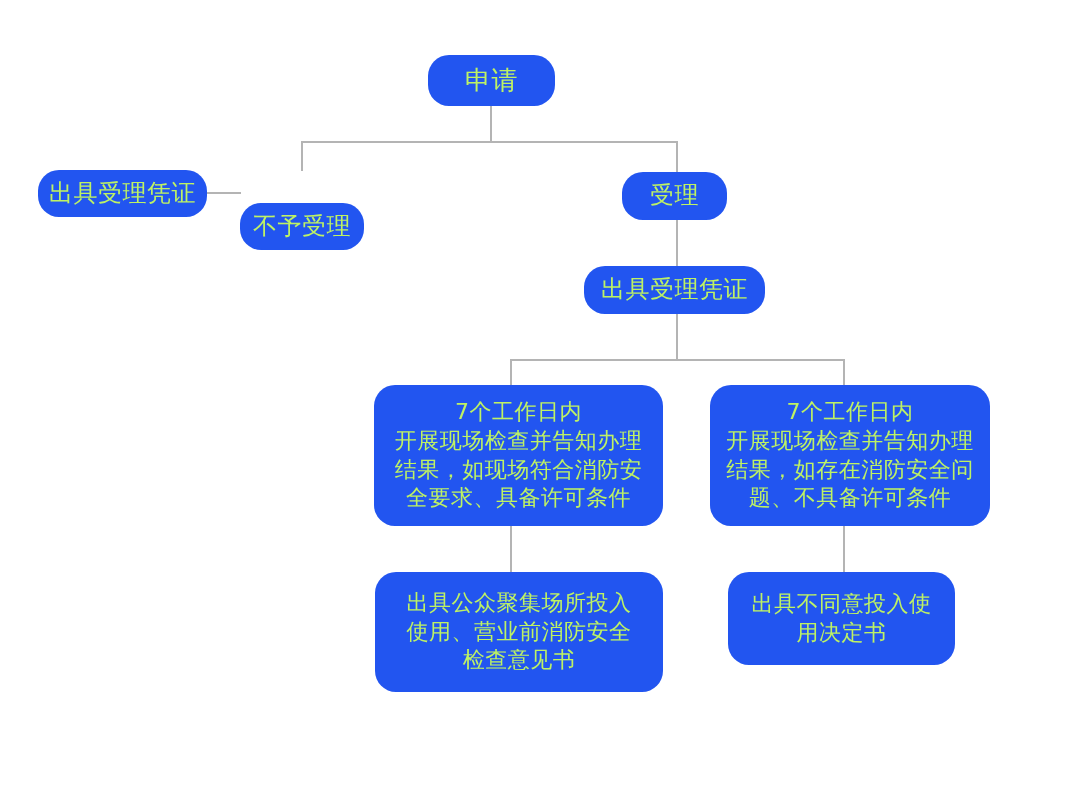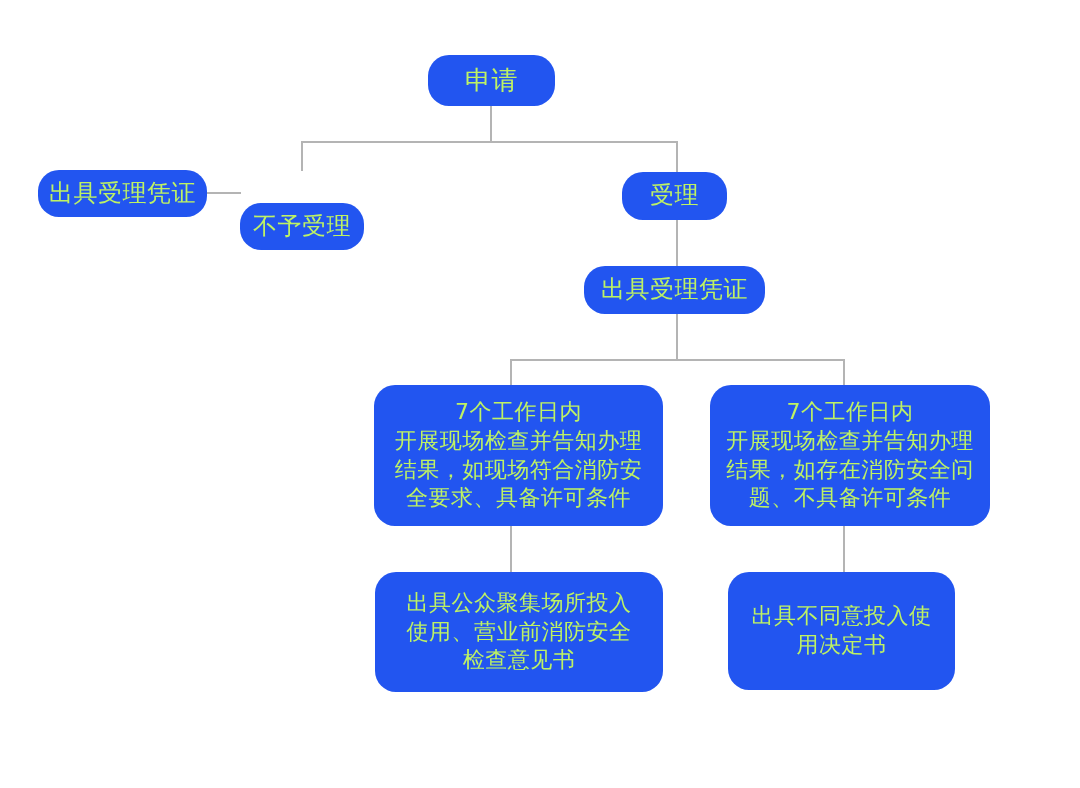--- a/index.html
+++ b/index.html
@@ -46,21 +46,21 @@
 
   
   #n-apply        { left: 428px; top: 55px;  width: 127px; height: 51px;  font-size: 26px; }
   #n-reject-cert  { left: 38px;  top: 170px; width: 169px; height: 47px;  font-size: 24px; }
   #n-reject       { left: 240px; top: 170px; width: 124px; height: 47px;  font-size: 24px; margin-top: 33px; }
   #n-accept       { left: 622px; top: 172px; width: 105px; height: 48px;  font-size: 24px; }
   #n-accept-cert  { left: 584px; top: 266px; width: 181px; height: 48px;  font-size: 24px; }
   #n-insp-pass    { left: 374px; top: 385px; width: 289px; height: 141px; font-size: 22px; }
   #n-insp-fail    { left: 710px; top: 385px; width: 280px; height: 141px; font-size: 22px; }
   #n-opinion      { left: 375px; top: 572px; width: 288px; height: 120px; font-size: 22px; }
-  #n-disagree     { left: 728px; top: 572px; width: 227px; height: 118px;  font-size: 22px; }
+  #n-disagree     { left: 728px; top: 572px; width: 227px; height: 93px;  font-size: 22px; }
 </style>
 </head>
 <body>
 
 <div id="canvas">
 
   <div class="conn v" style="left:490px; top:106px; height:36px;"></div>
   <div class="conn h" style="left:301px; top:141px; width:377px;"></div>
   <div class="conn v" style="left:301px; top:141px; height:30px;"></div>
   <div class="conn v" style="left:676px; top:141px; height:32px;"></div>

